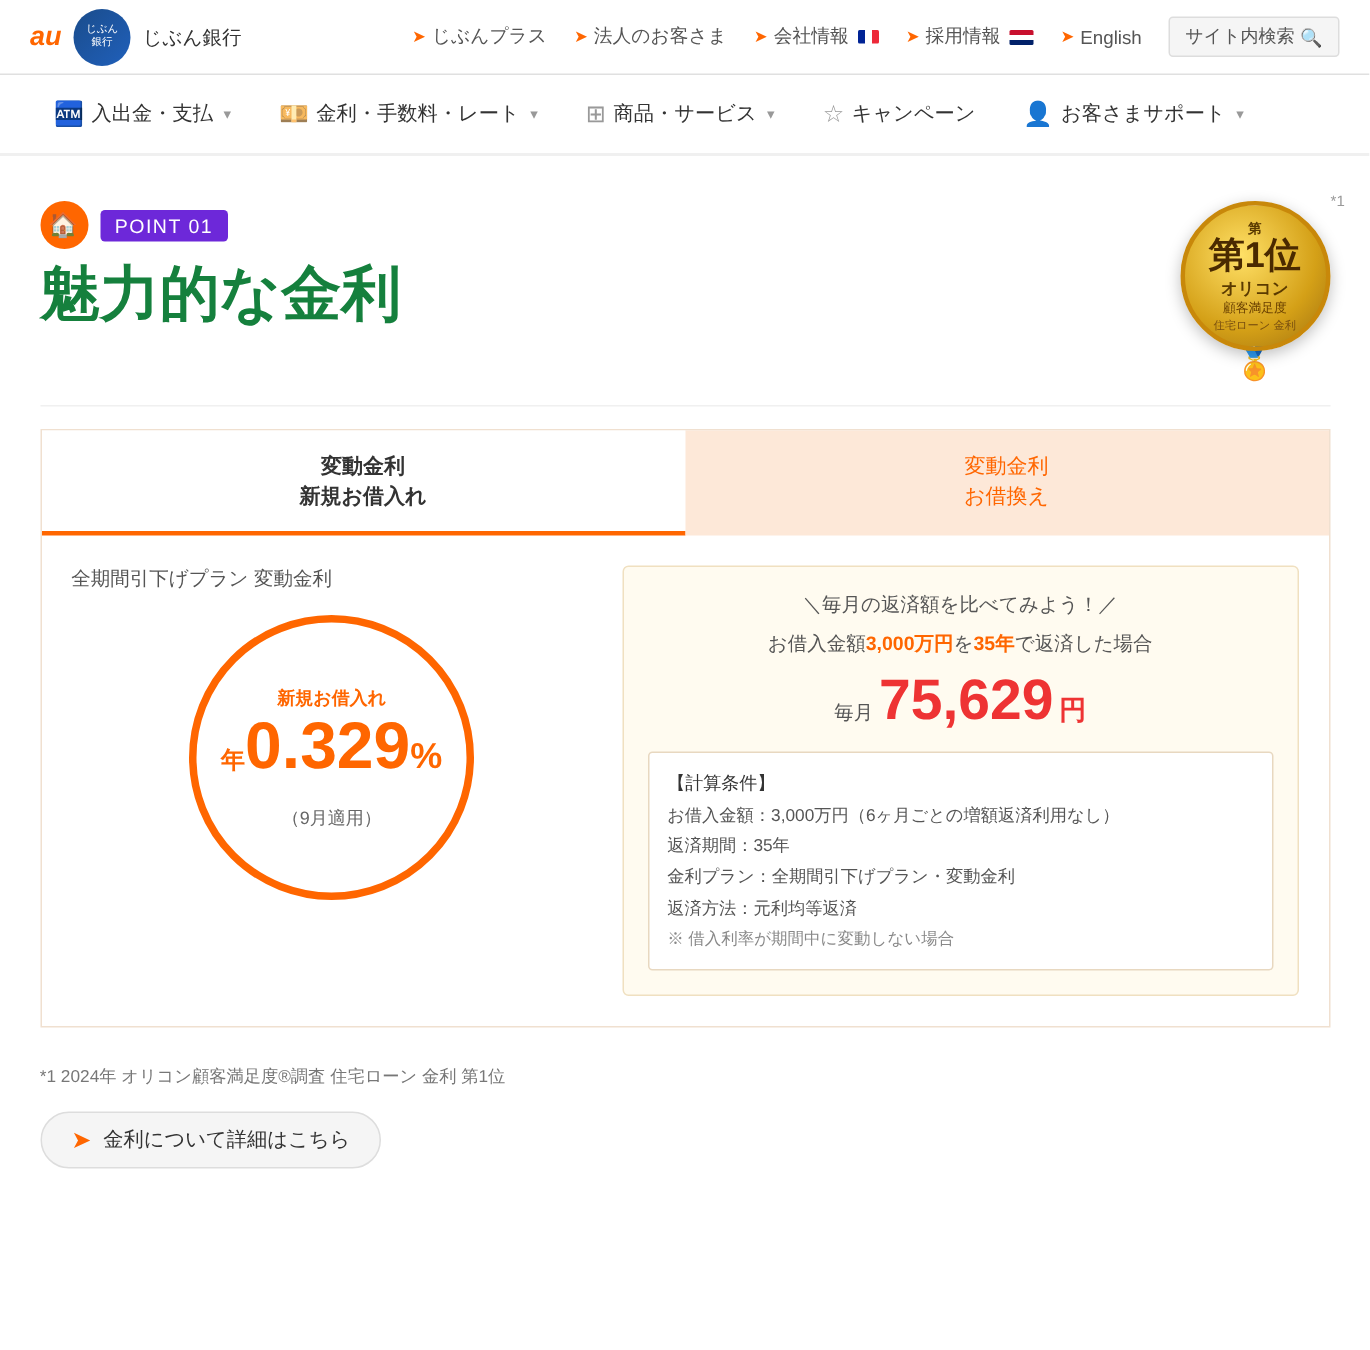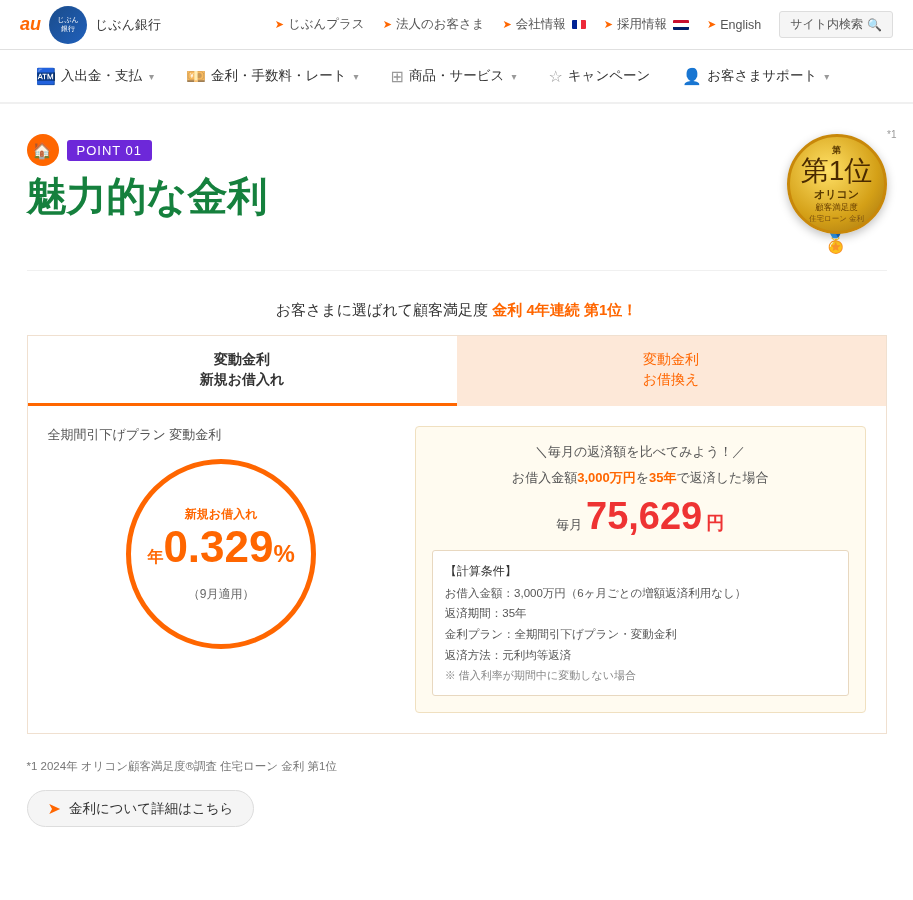--- a/index.html
+++ b/index.html
@@ -462,42 +462,39 @@
         <div class="house-icon-circle">🏠</div>
         <span class="point-label">POINT 01</span>
       </div>
       <div class="section-title">魅力的な金利</div>
     </div>
     <div class="award-badge">
       <span class="award-note">*1</span>
       <div class="award-circle">
         <div style="font-size:9px;color:#5a3a00;font-weight:bold;">第</div>
         <div style="font-size:11px;color:#5a3a00;font-weight:bold;line-height:1;">
-          <span style="font-size:28px;font-weight:400;color:#4a2a00;">第1位</span>
+          <span style="font-size:24px;font-weight:700;color:#4a2a00;">第1位</span>
         </div>
         <div style="font-size:11px;color:#5a3a00;font-weight:bold;margin-top:2px;">オリコン</div>
         <div style="font-size:8.5px;color:#6a4000;">顧客満足度</div>
         <div style="font-size:7.5px;color:#7a5010;text-align:center;">
           <span>住宅ローン</span>
           <span>金利</span>
         </div>
       </div>
 
       <div style="display:flex;justify-content:center;margin-top:-5px;">
         <span style="font-size:22px;color:#c8880a;">🏅</span>
       </div>
     </div>
   </div>
 
   <div class="divider-line"></div>
 
   
-  <div class="tagline">
-    お客さまに選ばれて顧客満足度 <strong>金利</strong> <strong>4年連続</strong> <strong>第1位！</strong>
-  </div>
 
   
   <div class="tabs-container">
     <div class="tabs-row">
       <div class="tab active">
         <span>変動金利</span><br>
         <span>新規お借入れ</span>
       </div>
       <div class="tab inactive">
         <span>変動金利</span><br>

